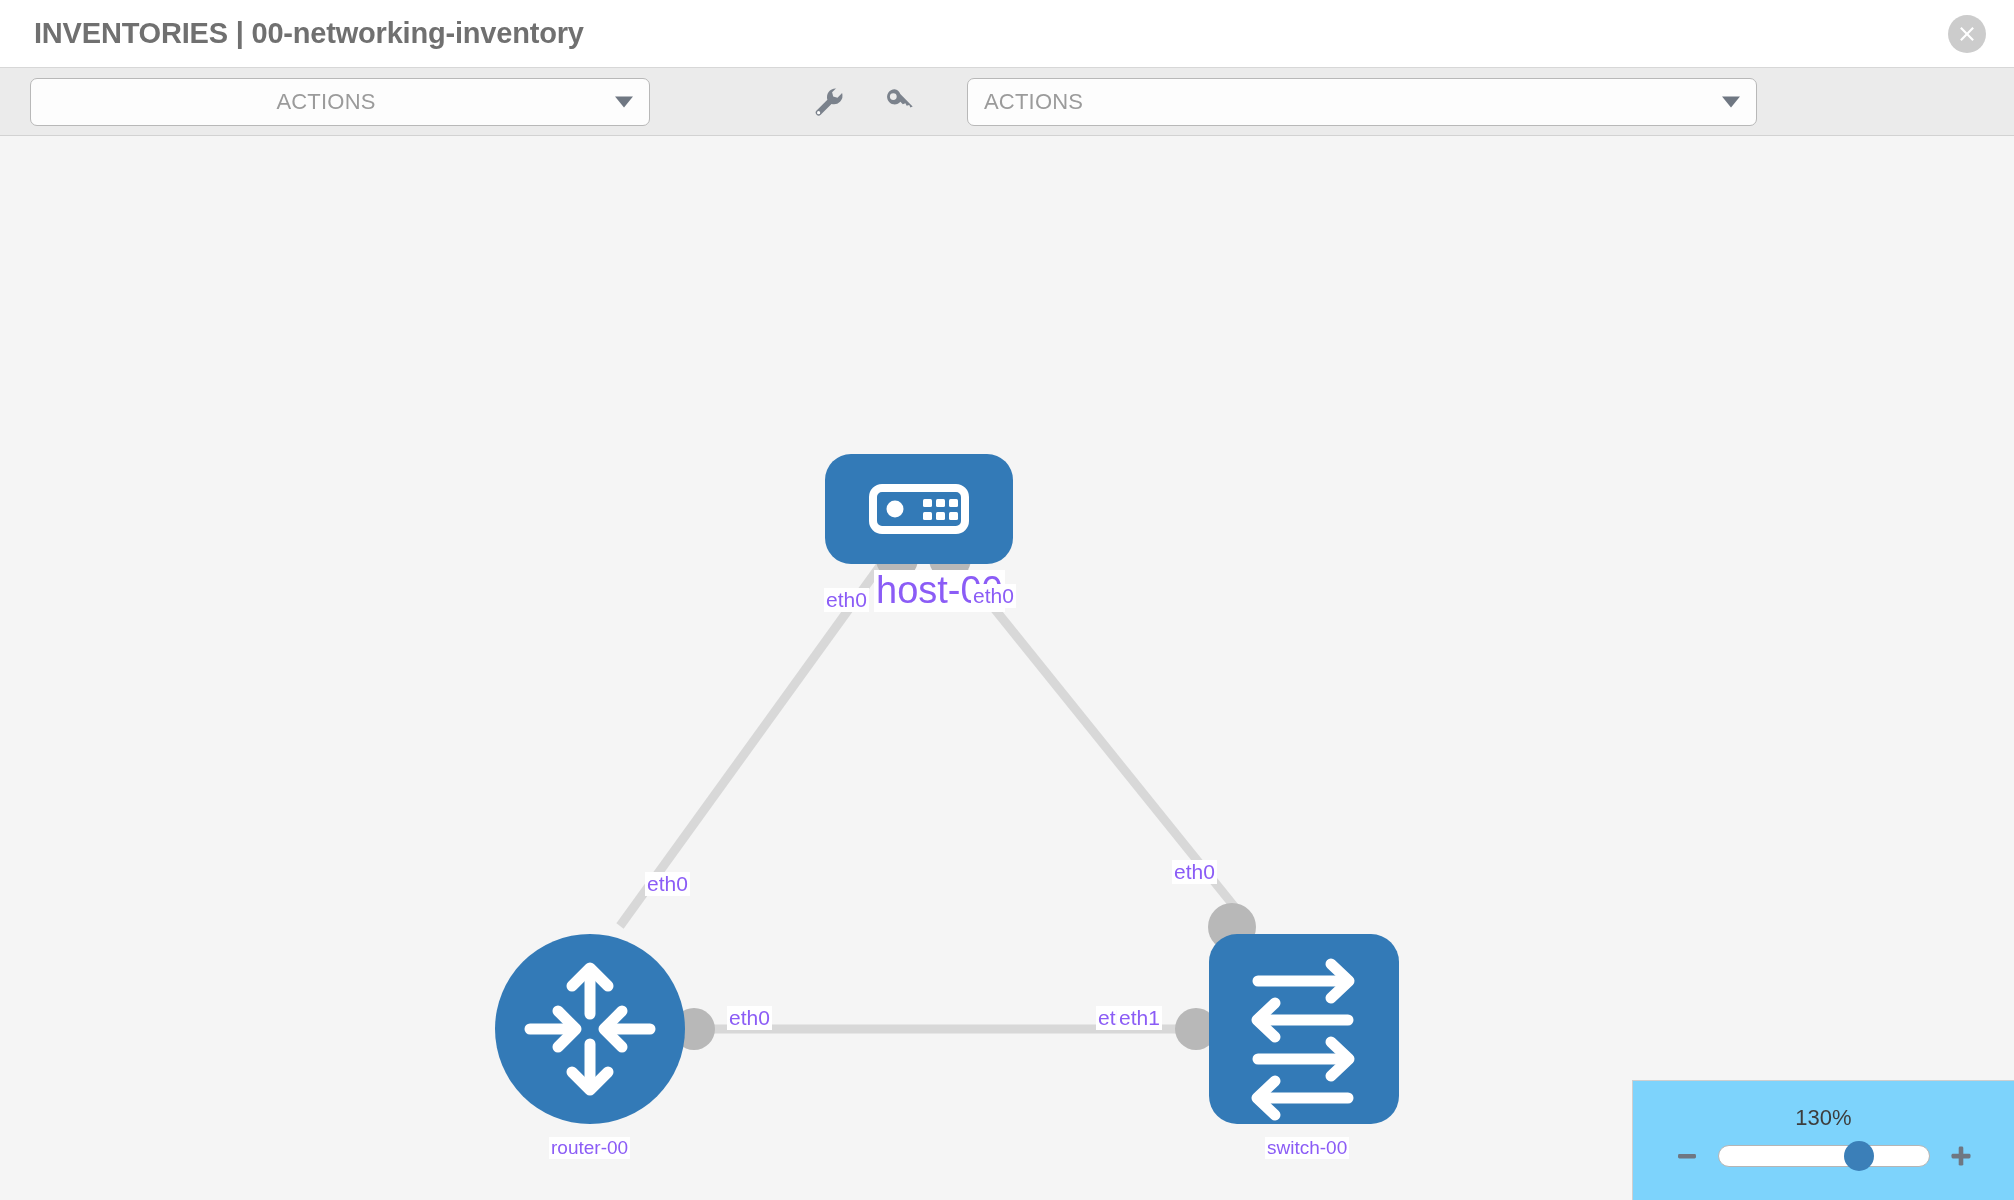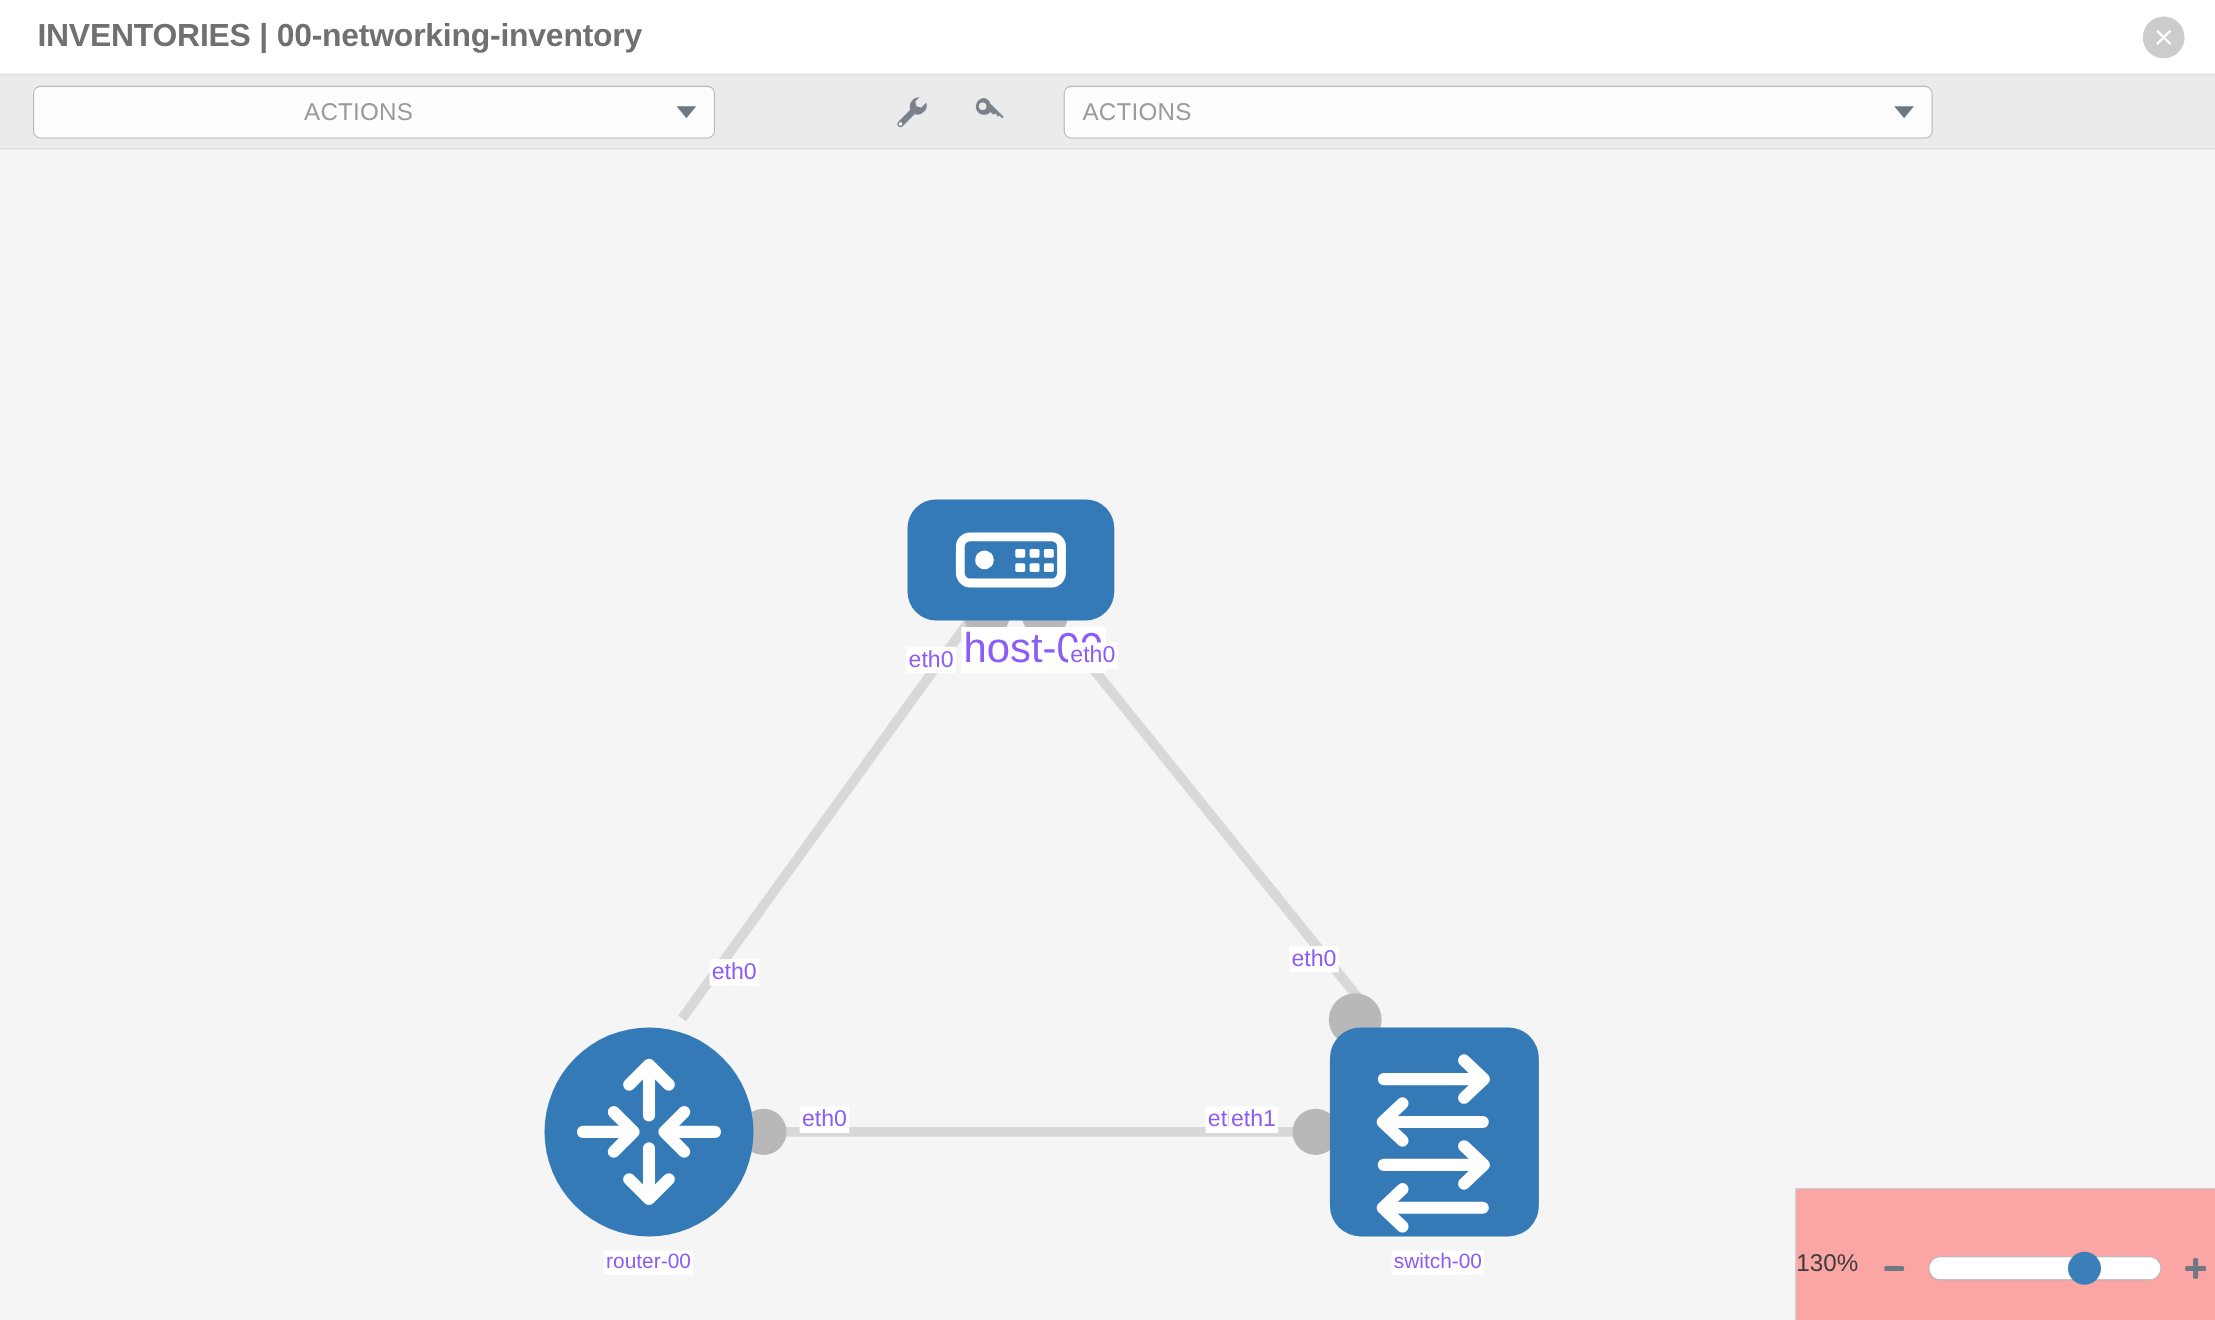--- a/index.html
+++ b/index.html
@@ -145,26 +145,26 @@
   .host-lbl { font-size: 38px; }
   .if-lbl   { font-size: 21px; }
 
   
   .zoom-panel {
     position: absolute;
     right: 0;
     bottom: 0;
     width: 382px;
     height: 120px;
-    background: #fca5a5;
+    background: #7dd3fc;
     border: 1px solid #cfcfcf;
     border-right: none;
     border-bottom: none;
     display: flex;
-    flex-direction: row;
+    flex-direction: column;
     align-items: center;
     padding-top: 24px;
   }
   .zoom-value {
     font-size: 22px;
     color: #3d3d3d;
     margin-bottom: 10px;
   }
   .zoom-row {
     display: flex;

